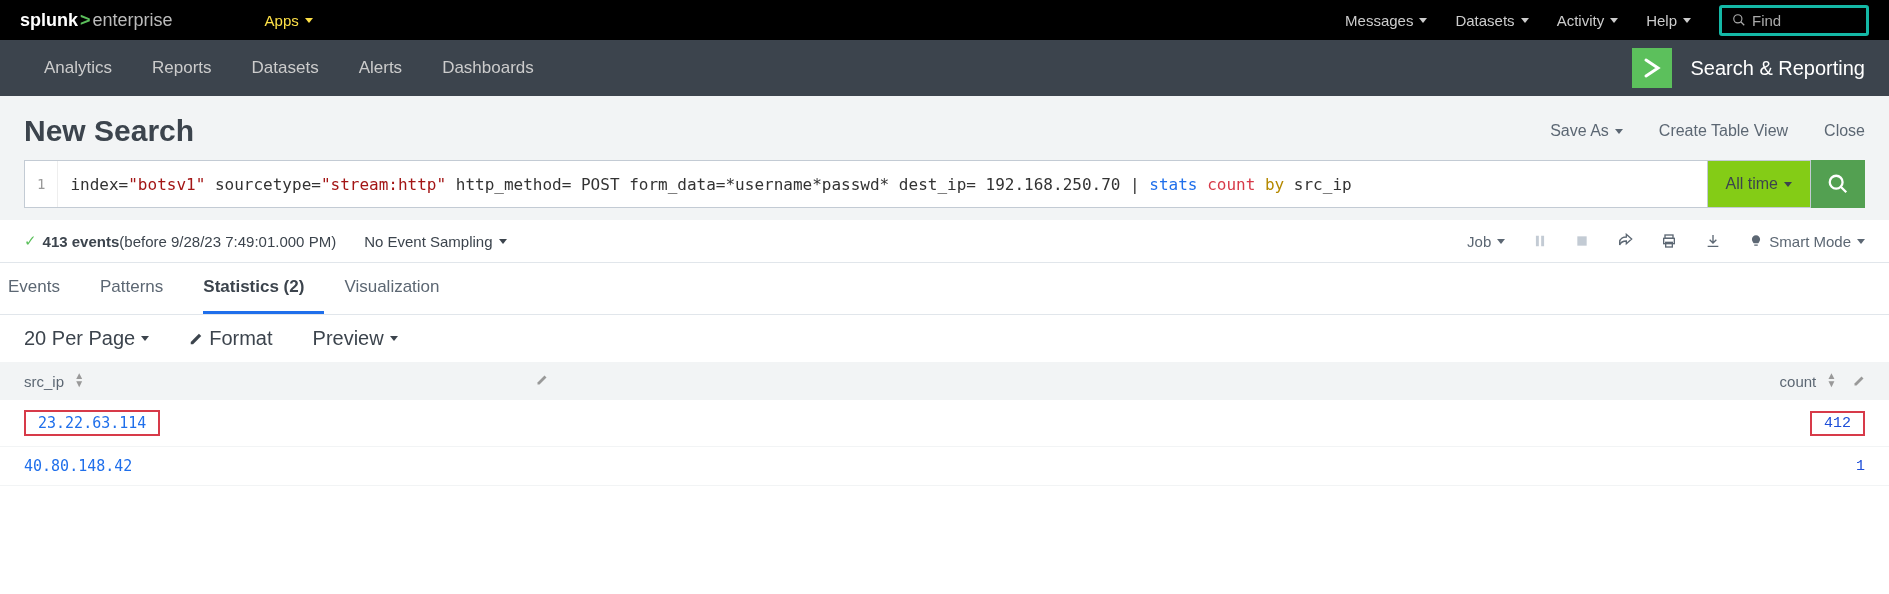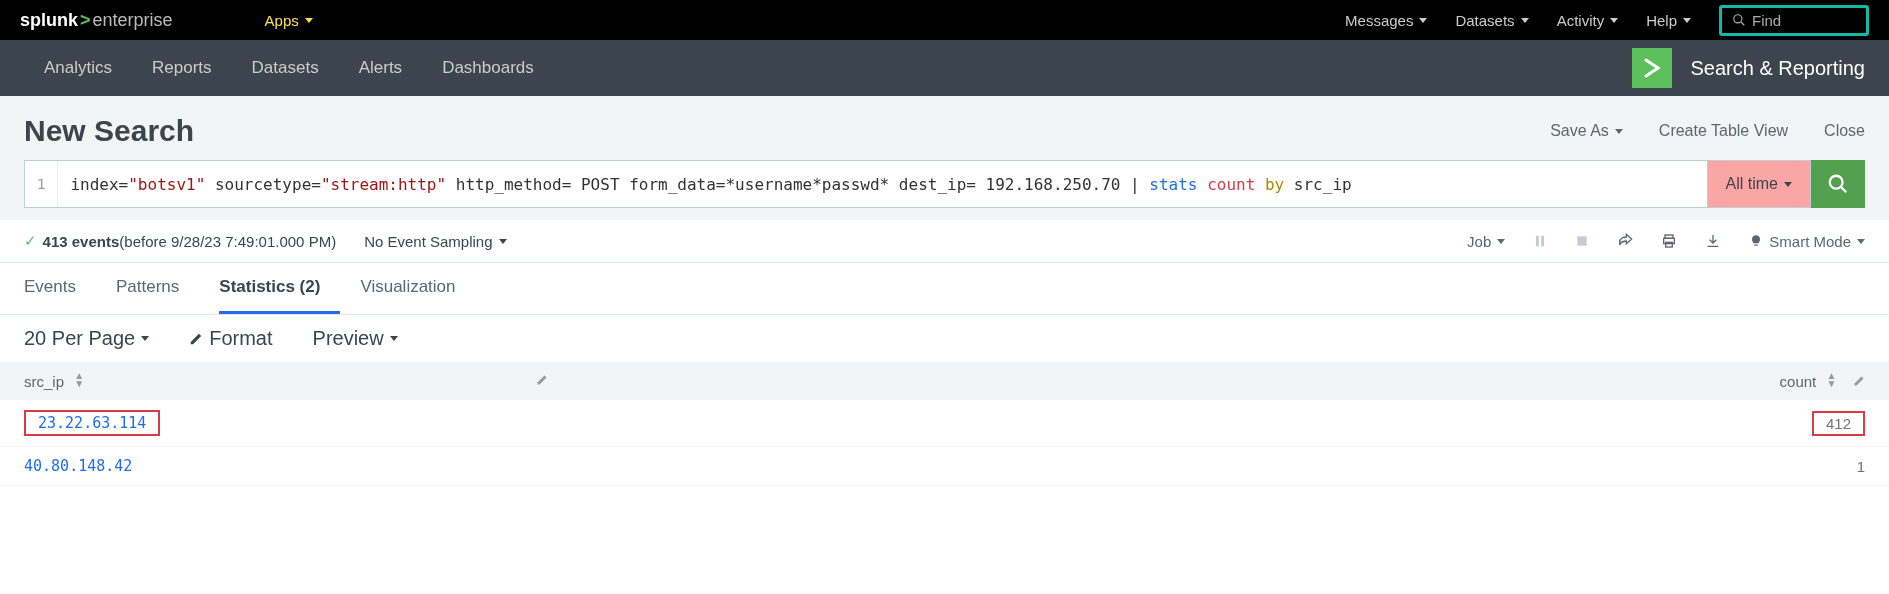--- a/index.html
+++ b/index.html
@@ -35,52 +35,52 @@
 
 
 .search-row { background: #f2f4f5; padding: 0 24px 12px; display: flex; gap: 0; }
 .search-box { flex: 1; background: #fff; border: 1px solid #c3cbd4; display: flex; align-items: center; height: 48px; }
 .line-no { color: #999; font-family: monospace; font-size: 14px; padding: 0 12px; border-right: 1px solid #eee; height: 100%; display: flex; align-items: center; }
 .search-input { flex: 1; padding: 0 12px; font-family: "Consolas", monospace; font-size: 16px; color: #333; white-space: nowrap; overflow: hidden; }
 .search-input .str { color: #a31515; }
 .search-input .kw-stats { color: #1f6feb; }
 .search-input .kw-count { color: #d73a49; }
 .search-input .kw-by { color: #b58900; }
-.time-picker { background: #fca5a5; border: 1px solid #c3cbd4; border-left: none; height: 48px; padding: 0 18px; display: flex; align-items: center; font-size: 16px; color: #3c444d; cursor: pointer; }
+.time-picker { background: #84cc16; border: 1px solid #c3cbd4; border-left: none; height: 48px; padding: 0 18px; display: flex; align-items: center; font-size: 16px; color: #3c444d; cursor: pointer; }
 .search-btn { background: #53a051; border: 1px solid #53a051; height: 48px; width: 54px; display: flex; align-items: center; justify-content: center; cursor: pointer; color: #fff; }
 
 
 .status-row { background: #fff; border-bottom: 1px solid #e1e6eb; padding: 12px 24px; display: flex; align-items: center; font-size: 15px; color: #5c6773; }
 .check { color: #5cc05c; margin-right: 6px; }
 .status-events { font-weight: 700; color: #3c444d; }
 .status-time { font-weight: 400; color: #3c444d; }
 .sampling { margin-left: 28px; display: flex; align-items: center; cursor: pointer; color: #3c444d; }
 .status-right { margin-left: auto; display: flex; align-items: center; gap: 28px; color: #5c6773; }
 .status-right .sicon { cursor: pointer; display: flex; align-items: center; }
 .sicon.disabled { color: #c3cbd4; }
 
 
-.tabs-row { display: flex; border-bottom: 1px solid #e1e6eb; padding: 0 24px; }
+.tabs-row { display: flex; border-bottom: 1px solid #e1e6eb; padding: 0 8px; }
 .tab { padding: 14px 20px 14px 0; margin-right: 20px; font-size: 17px; color: #5c6773; cursor: pointer; }
 .tab.active { color: #3c444d; font-weight: 600; border-bottom: 3px solid #1f6feb; }
 
 
 .controls-row { display: flex; align-items: center; padding: 12px 24px; gap: 40px; font-size: 20px; color: #3c444d; }
 .ctl { display: flex; align-items: center; cursor: pointer; }
 
 
 .tbl { width: 100%; border-collapse: collapse; }
 .tbl th { background: #f2f4f5; text-align: left; padding: 10px 24px; font-size: 15px; font-weight: 400; color: #5c6773; position: relative; }
 .tbl th.right { text-align: right; }
 .sort-arrows { display: inline-block; margin-left: 6px; color: #999; font-size: 10px; line-height: 8px; }
 .sort-arrows span { display: block; }
 .pencil { color: #999; cursor: pointer; }
 .tbl td { padding: 10px 24px; font-size: 15px; border-bottom: 1px solid #f2f4f5; }
 .tbl td.ip { font-family: monospace; color: #1f6feb; }
-.tbl td.count { text-align: right; font-family: Liberation Sans, sans-serif; color: #737373; }
+.tbl td.count { text-align: right; font-family: Liberation Mono, monospace; color: #1d4ed8; }
 .highlight { border: 2px solid #d73a49; padding: 2px 12px; display: inline-block; }
 </style>
 </head>
 <body>
 
 <div class="topbar">
   <div class="logo">
     <span class="logo-splunk">splunk</span>
     <span class="logo-gt">&gt;</span>
     <span class="logo-enterprise">enterprise</span>

